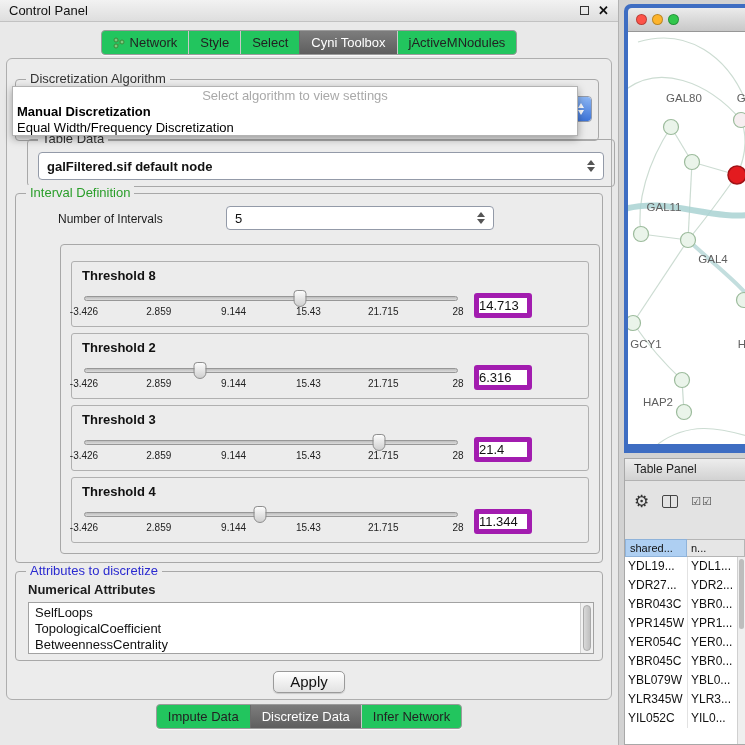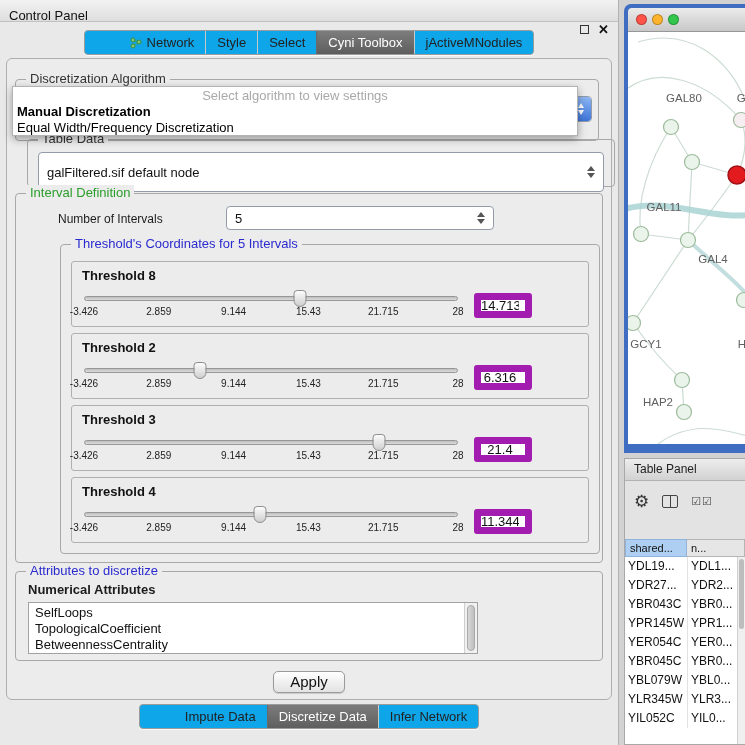--- a/index.html
+++ b/index.html
@@ -8,29 +8,29 @@
     position:relative;
     background:#d2d2d2;
     font-family:"Liberation Sans", sans-serif;
     font-size:13px; color:#1c1c1c;
   }
 
   
   .control-panel{ position:absolute; left:0; top:0; width:619px; height:745px;
     background:#e9e9e9; border-right:1px solid #b2b2b2; }
   .cp-titlebar{ height:22px; background:linear-gradient(#f2f2f2,#dedede);
-    border-bottom:1px solid #c2c2c2; display:flex; padding:8px 9px;flex-direction:column; }
+    border-bottom:1px solid #c2c2c2; display:flex; align-items:center; padding:8px 9px; }
   .cp-title{ font-size:13px; color:#111; }
   .cp-controls{ margin-left:auto; display:flex; align-items:center; gap:9px; }
   .float-box{ width:9px; height:9px; border:1.5px solid #333; }
   .close-x{ font-size:13px; font-weight:bold; color:#111; line-height:1; }
 
   .tabbar{ display:flex; justify-content:center; margin-top:8px; }
   .seg{ display:flex; border:1px solid #9b9b9b; border-radius:4px; overflow:hidden;
-    background:#0ea5e9; box-shadow:0 1px 0 rgba(255,255,255,.7);padding-left:34px; }
+    background:#22c55e; box-shadow:0 1px 0 rgba(255,255,255,.7); }
   .seg-item{ padding:4px 11px; font-size:13px; color:#222; display:flex; align-items:center;
     gap:5px; border-left:1px solid #c9c9c9; cursor:default; white-space:nowrap; }
   .seg-item:first-child{ border-left:none; }
   .seg-item.selected{ background:linear-gradient(#7d7d7d,#5e5e5e); color:#fff;
     border-left-color:#6a6a6a; }
 
   .cp-main{ position:absolute; left:6px; top:58px; width:606px; height:642px;
     border:1px solid #aeaeae; border-radius:6px; background:#ececec; }
 
   .groupbox{ position:absolute; border:1px solid #a8a8a8; border-radius:4px; }
@@ -77,26 +77,26 @@
     background:linear-gradient(#bdbdbd,#dcdcdc); border:1px solid #979797; border-radius:3px; }
   .slider .thumb{ position:absolute; top:0; width:13px; height:17px;
     transform:translateX(-50%);
     background:linear-gradient(#fcfcfc,#cfcfcf); border:1px solid #8d8d8d;
     border-radius:4px 4px 7px 7px; z-index:2; }
   .slider .tick{ position:absolute; top:16px; transform:translateX(-50%);
     font-size:10px; color:#222; white-space:nowrap; }
   .tick.t0{left:0%}.tick.t1{left:20%}.tick.t2{left:40%}.tick.t3{left:60%}
   .tick.t4{left:80%}.tick.t5{left:100%}
   .thr-value{ width:58px; height:25px; margin-right:46px; background:#fff;
-    border:7px solid #a21caf; border-radius:3px; font-family:"Liberation Sans",sans-serif;
-    font-size:13px; text-align:center; padding-right:6px; color:#111; }
+    border:5px solid #a21caf; border-radius:3px; font-family:"Liberation Sans",sans-serif;
+    font-size:13px; text-align:left; padding-right:6px; color:#111; }
 
   
   .attr-heading{ position:absolute; left:12px; top:10px; font-weight:bold; font-size:13px; }
-  .attr-list{ position:absolute; left:12px; top:30px; width:450px; height:52px;
+  .attr-list{ position:absolute; left:12px; top:30px; width:566px; height:52px;
     background:#fff; border:1px solid #a2a2a2; overflow:hidden; padding:2px 0 0 6px; }
   .attr-item{ font-size:13px; line-height:16px; color:#111; }
   .attr-scroll{ position:absolute; right:0; top:0; bottom:0; width:13px;
     background:#f1f1f1; border-left:1px solid #cfcfcf; }
   .attr-scroll .thumb{ position:absolute; left:2px; right:2px; top:2px; bottom:2px;
     background:linear-gradient(90deg,#d9d9d9,#bfbfbf); border:1px solid #aaa; border-radius:5px; }
 
   .apply-btn{ position:absolute; left:50%; transform:translateX(-50%); top:612px;
     width:72px; height:22px; border:1px solid #9a9a9a; border-radius:5px;
     background:linear-gradient(#ffffff,#e2e2e2); font-size:15px; text-align:center;
@@ -196,21 +196,21 @@
         <span class="combo-text"></span>
         <span class="blue-cap">
           <span class="up"></span>
             <span class="down"></span>
         </span>
       </div>
     </div>
 
     <div class="groupbox" style="left:20px; top:80px; width:588px; height:48px;padding-left:18px;">
       <span class="group-label gray">Table Data</span>
-      <div class="combo" style="left:10px; top:12px; right:10px; height:40px;">
+      <div class="combo" style="left:10px; top:12px; right:10px; height:28px;font-weight:bold;">
         <span class="combo-text">galFiltered.sif default node</span>
         <span class="stepper">
           <span class="up"></span>
             <span class="down"></span>
         </span>
       </div>
     </div>
 
     <div class="groupbox" style="left:8px; top:134px; width:588px; height:370px;">
       <span class="group-label green">Interval Definition</span>
@@ -218,21 +218,20 @@
       <div style="position:absolute; left:42px; top:18px; font-weight:normal; font-size:12px;">Number of Intervals</div>
       <div class="combo" style="left:210px; top:12px; width:268px; height:24px;">
         <span class="combo-text">5</span>
         <span class="stepper">
           <span class="up"></span>
             <span class="down"></span>
         </span>
       </div>
 
       <div class="groupbox" style="left:44px; top:50px; width:540px; height:310px;">
-        <span class="group-label blue">Threshold's Coordinates for 5 Intervals</span>
 
         <div class="thr-box" style="top:16px;">
           <div class="thr-label">Threshold 8</div>
           <div class="thr-row">
             <div class="slider">
               <div class="track"></div>
               <div class="thumb" style="left: 57.7%;"></div>
               <span class="tick t0">-3.426</span>
               <span class="tick t1">2.859</span>
               <span class="tick t2">9.144</span>

